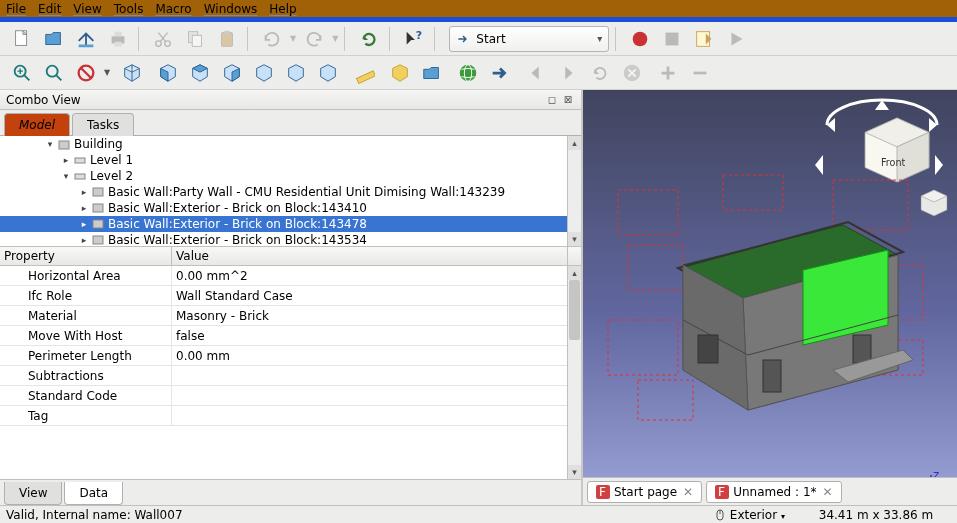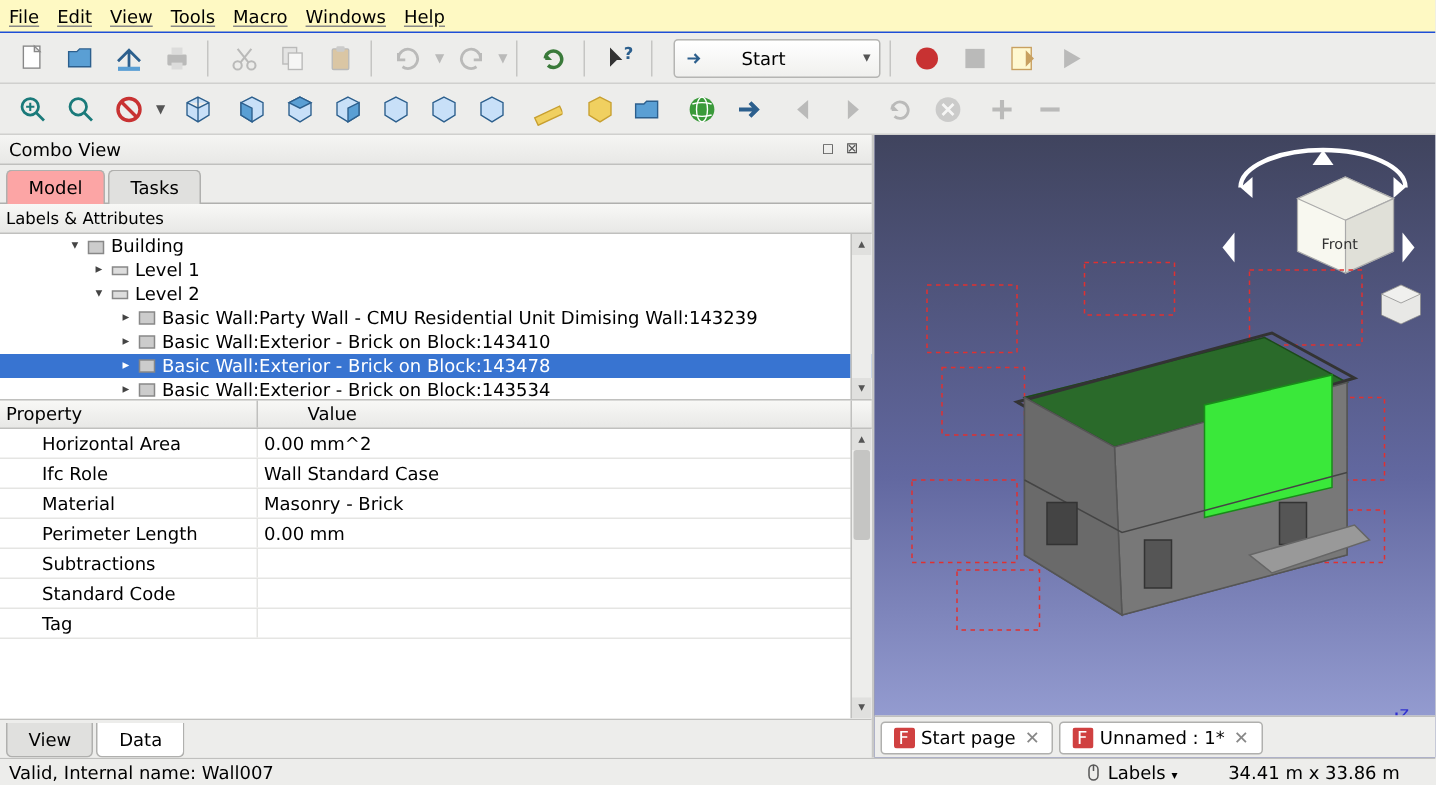--- a/index.html
+++ b/index.html
@@ -1,45 +1,45 @@
 <!DOCTYPE html>
 <html><head>
 <meta charset="utf-8">
 <style>
 * { box-sizing: border-box; margin: 0; padding: 0; font-family: "DejaVu Sans", Arial, sans-serif; font-size: 12px; }
 html, body { width: 957px; height: 523px; overflow: hidden; background: #ededeb; }
-.menubar { height: 22px; background: #fef9c3; display: flex; align-items: center; padding: 0 6px; gap: 12px; border-bottom: 1px solid #1d4ed8; }
+.menubar { height: 22px; background: #a16207; display: flex; align-items: center; padding: 0 6px; gap: 12px; border-bottom: 5px solid #1d4ed8; }
 .menubar span { text-decoration: underline; text-decoration-color: #888; text-underline-offset: 2px; cursor: default; }
 .toolbar { height: 34px; background: #ededeb; display: flex; align-items: center; padding: 0 8px; gap: 4px; border-bottom: 1px solid #d0d0ce; }
 .toolbar .sep { width: 5px; height: 24px; border-left: 1px solid #c5c5c3; margin: 0 2px; }
 .tbtn { width: 28px; height: 28px; display: flex; align-items: center; justify-content: center; border-radius: 2px; }
 .tbtn svg { width: 22px; height: 22px; }
-.workbench { width: 138px; height: 26px; background: linear-gradient(#fff,#f0f0ee); border: 1px solid #b5b5b3; border-radius: 3px; display: flex; align-items: center; padding: 0 6px; gap: 24px; margin-left: 4px; }
+.workbench { width: 160px; height: 26px; background: linear-gradient(#fff,#f0f0ee); border: 1px solid #b5b5b3; border-radius: 3px; display: flex; align-items: center; padding: 0 6px; gap: 6px; margin-left: 4px; }
 .workbench .arr { margin-left: auto; color: #555; font-size: 10px; }
 .toolbar2 { height: 34px; background: #ededeb; display: flex; align-items: center; padding: 0 8px; gap: 4px; border-bottom: 1px solid #d0d0ce; }
 .main { display: flex; height: calc(523px - 22px - 34px - 34px - 18px); }
 .combo { width: 583px; border-right: 2px solid #c8c8c6; display: flex; flex-direction: column; background: #ededeb; }
 .combo-title { height: 20px; background: linear-gradient(#f5f5f3,#e8e8e6); border-bottom: 1px solid #c0c0be; display: flex; align-items: center; padding: 0 6px; font-size: 11px; }
 .combo-title .wbtn { margin-left: auto; display: flex; gap: 2px; }
 .combo-title .wbtn span { width: 14px; height: 14px; display: flex; align-items: center; justify-content: center; font-size: 10px; color: #555; border: 1px solid transparent; }
 .tabs { height: 26px; display: flex; align-items: flex-end; padding: 0 4px; background: #ededeb; border-bottom: 1px solid #b0b0ae; }
 .tab { padding: 4px 14px; border: 1px solid #b0b0ae; border-bottom: none; background: #e0e0de; border-radius: 4px 4px 0 0; margin-right: 2px; position: relative; top: 1px; }
-.tab.active { background: #fca5a5; }
+.tab.active { background: #c2410c; font-style: italic; }
 .labels-head { height: 20px; background: linear-gradient(#f8f8f6,#e8e8e6); border-bottom: 1px solid #c0c0be; display: flex; align-items: center; padding: 0 4px; font-size: 11px; }
 .tree { flex: 0 0 110px; background: #fff; overflow: hidden; position: relative; }
 .tree-scroll { position: absolute; right: 0; top: 0; bottom: 0; width: 14px; background: #ededeb; border-left: 1px solid #c0c0be; }
 .tree-scroll .up, .tree-scroll .dn { height: 14px; display:flex; align-items:center; justify-content:center; font-size:9px; color:#555; background:#e0e0de; }
 .tree-scroll .dn { position:absolute; bottom:0; left:0; right:0; }
 .tree-row { height: 16px; display: flex; align-items: center; font-size: 12px; white-space: nowrap; }
 .tree-row .exp { width: 12px; text-align: center; color: #444; font-size: 9px; }
 .tree-row .ic { width: 16px; height: 14px; display:flex; align-items:center; justify-content:center; margin-right: 2px; }
 .tree-row.sel { background: #3874d1; color: #fff; }
 .prop-head { height: 20px; background: linear-gradient(#f8f8f6,#e8e8e6); border-top: 1px solid #c0c0be; border-bottom: 1px solid #c0c0be; display: flex; font-size: 11px; }
 .prop-head .c1 { width: 172px; padding-left:4px; border-right: 1px solid #c0c0be; display:flex; align-items:center; }
-.prop-head .c2 { flex:1; padding-left:4px; display:flex; align-items:center;margin-left:29px; }
+.prop-head .c2 { flex:1; padding-left:4px; display:flex; align-items:center; }
 .prop-head .scr { width:14px; border-left:1px solid #c0c0be; }
 .props { flex: 1; background: #fff; overflow: hidden; position: relative; }
 .prow { height: 20px; display: flex; border-bottom: 1px solid #e5e5e3; font-size: 12px; }
 .prow .c1 { width: 172px; padding-left: 28px; border-right: 1px solid #e5e5e3; display:flex; align-items:center; }
 .prow .c2 { flex: 1; padding-left: 4px; display:flex; align-items:center; }
 .props-scroll { position:absolute; right:0; top:0; bottom:0; width:14px; background:#ededeb; border-left:1px solid #c0c0be; }
 .props-scroll .up,.props-scroll .dn { height:14px; display:flex; align-items:center; justify-content:center; font-size:9px; color:#555; background:#e0e0de; }
 .props-scroll .dn { position:absolute; bottom:0; left:0; right:0; }
 .props-scroll .thumb { position:absolute; top:14px; left:1px; right:1px; height:60px; background:#c5c5c3; border-radius:2px; }
 .bottom-tabs { height: 26px; background: #ededeb; display: flex; align-items: flex-start; padding: 2px 4px; border-top:1px solid #c0c0be; }
@@ -311,21 +311,20 @@
       <span>Combo View</span>
       <div class="wbtn">
         <span>◻</span>
         <span>⊠</span>
       </div>
     </div>
     <div class="tabs">
       <div class="tab active">Model</div>
       <div class="tab">Tasks</div>
     </div>
-    <div class="labels-head">Labels &amp; Attributes</div>
 
     <div class="tree">
       <div class="tree-row" style="padding-left:44px">
           <span class="exp">▾</span>
           <span class="ic">
             <svg width="14" height="14" viewBox="0 0 14 14">
               <rect x="2" y="4" width="10" height="8" fill="#ccc" stroke="#888"></rect>
             </svg>
           </span>
           <span>Building</span>
@@ -401,20 +400,24 @@
           <div class="c1">Horizontal Area</div>
           <div class="c2">0.00 mm^2</div>
         </div>
       <div class="prow">
           <div class="c1">Ifc Role</div>
           <div class="c2">Wall Standard Case</div>
         </div>
       <div class="prow">
           <div class="c1">Material</div>
           <div class="c2">Masonry - Brick</div>
+        </div>
+      <div class="prow">
+          <div class="c1">Move With Host</div>
+          <div class="c2">false</div>
         </div>
       <div class="prow">
           <div class="c1">Perimeter Length</div>
           <div class="c2">0.00 mm</div>
         </div>
       <div class="prow">
           <div class="c1">Subtractions</div>
           <div class="c2"></div>
         </div>
       <div class="prow">
@@ -532,16 +535,16 @@
   </div>
 </div>
 
 <div class="statusbar">
   <span>Valid, Internal name: Wall007</span>
   <div class="mid">
     <svg width="12" height="12" viewBox="0 0 12 12">
         <rect x="3" y="1" width="6" height="10" rx="3" fill="none" stroke="#555"></rect>
         <line x1="6" y1="1" x2="6" y2="5" stroke="#555"></line>
       </svg>
-    <span><span>Labels</span> <span style="font-size:8px">▾</span></span>
+    <span><span>Exterior</span> <span style="font-size:8px">▾</span></span>
     <span class="dims">34.41 m x 33.86 m</span>
   </div>
 </div>
 
 </body></html>

